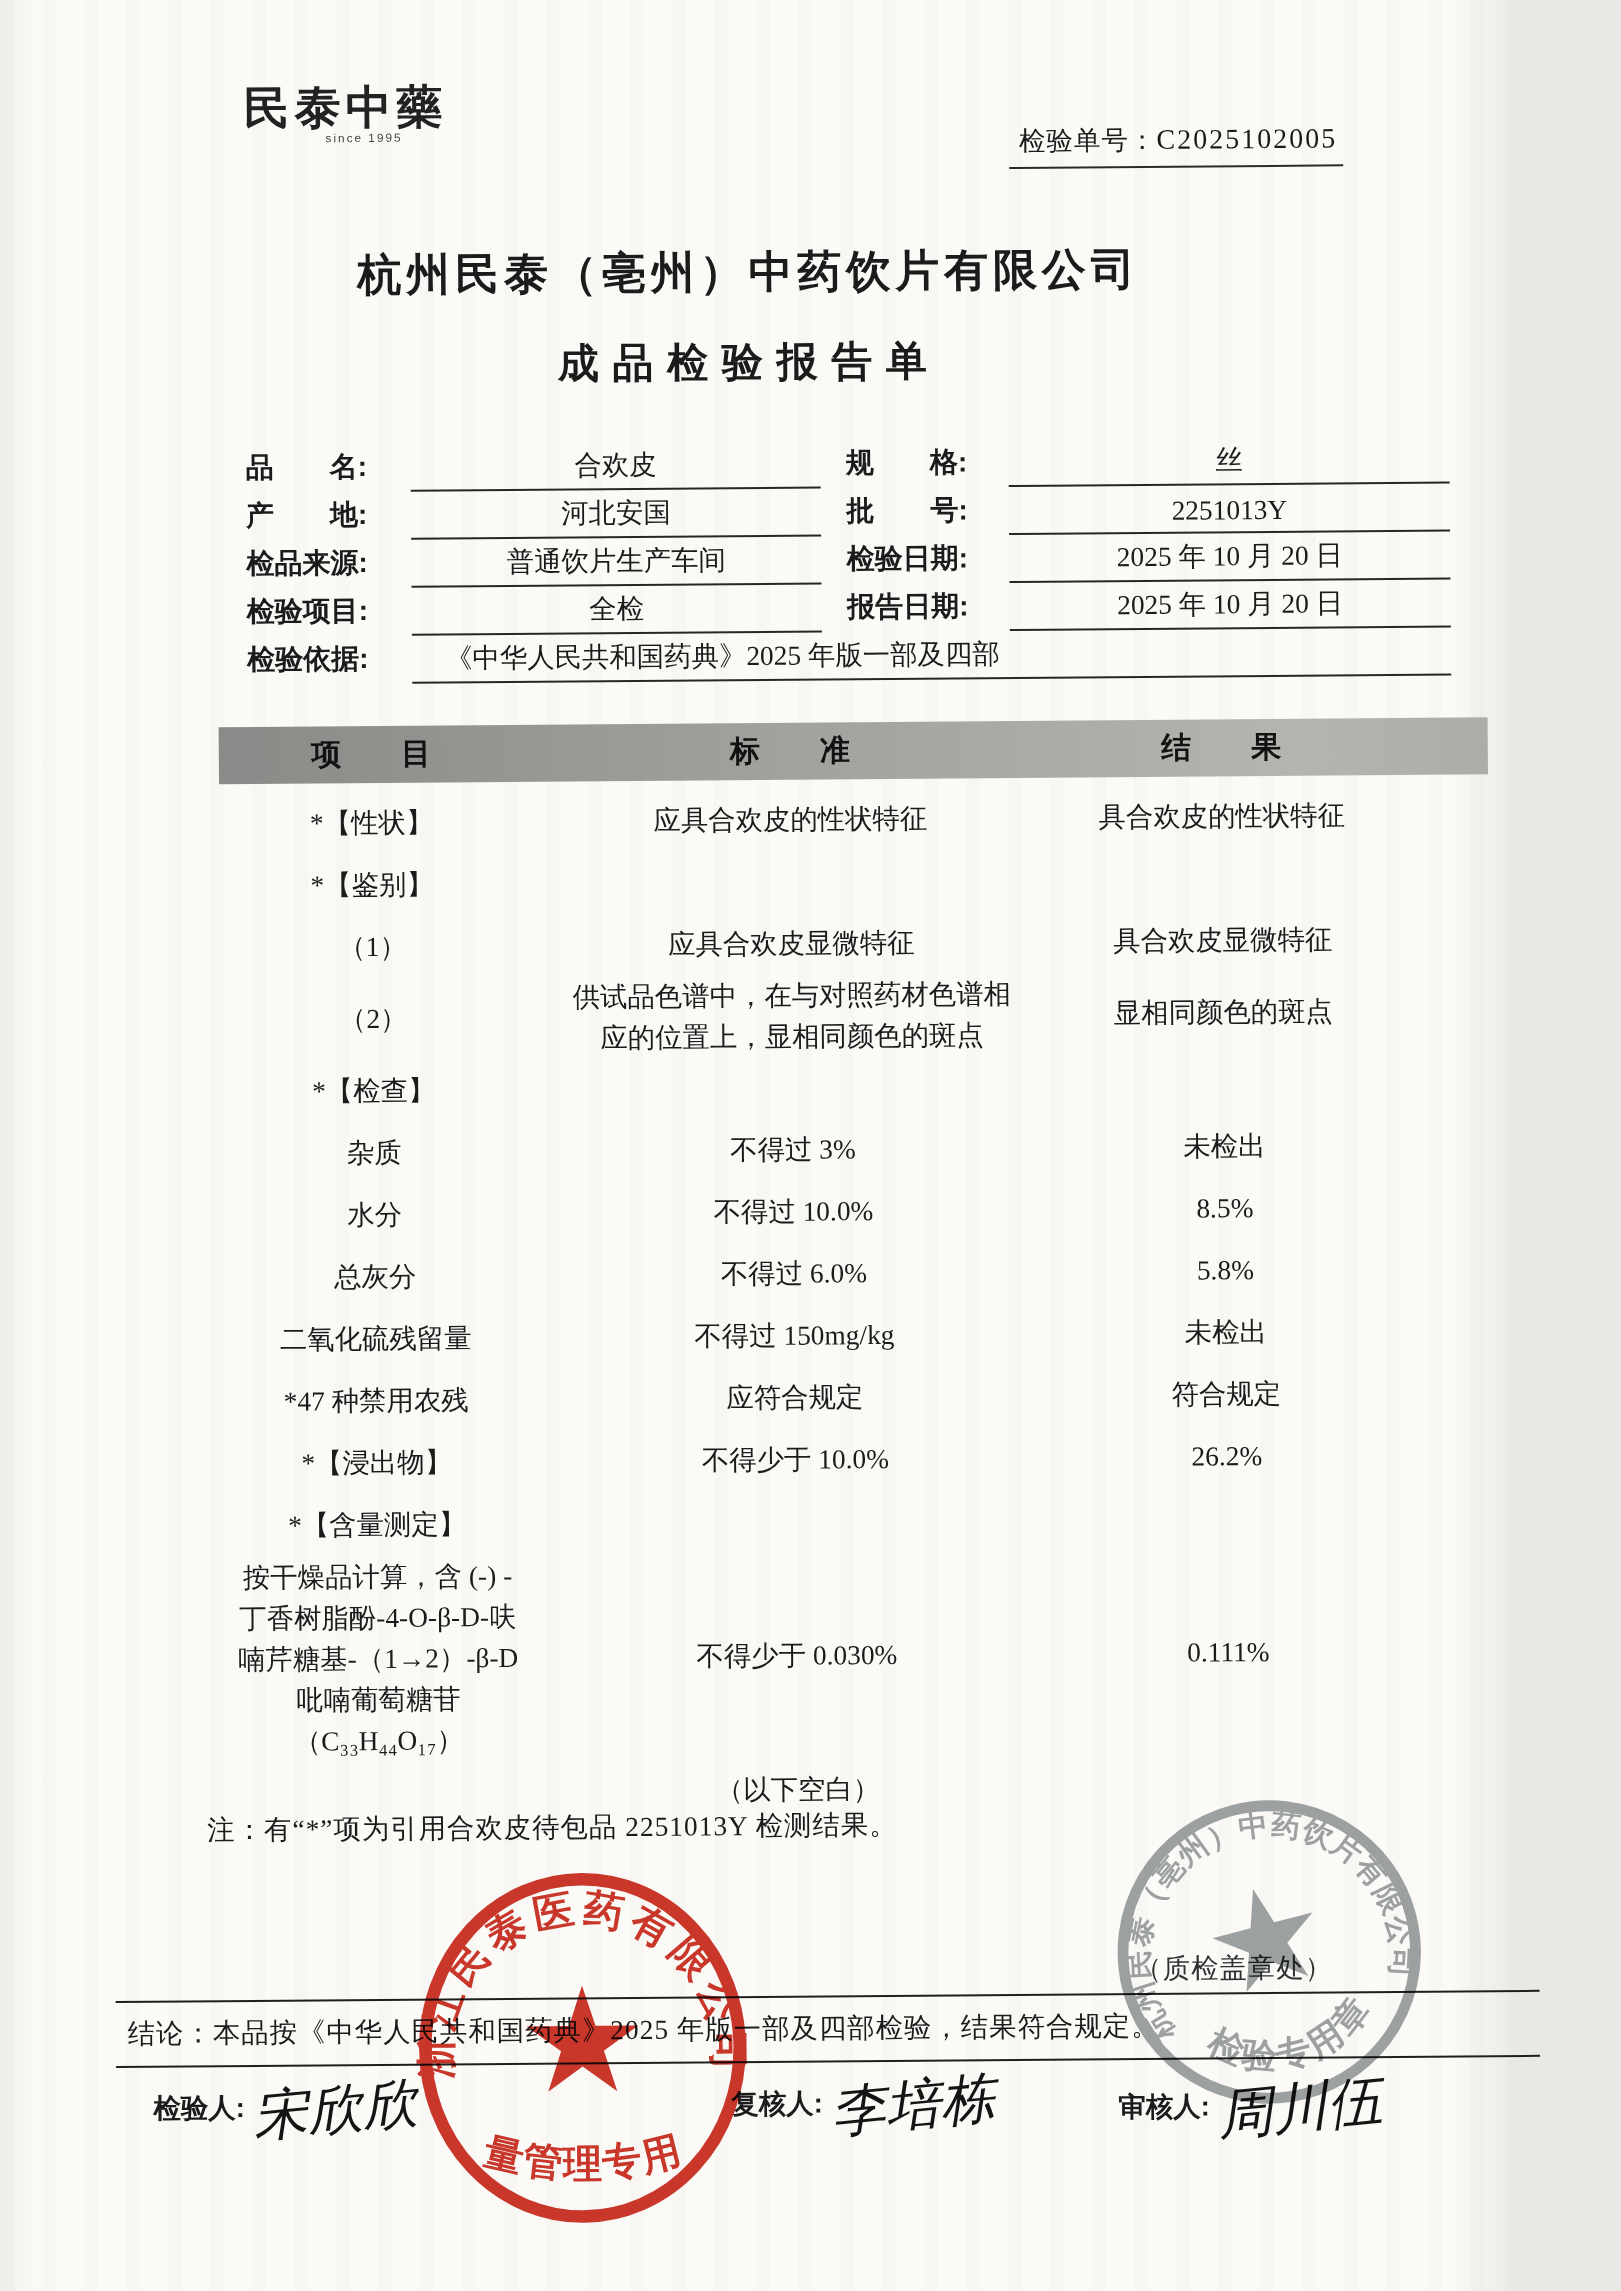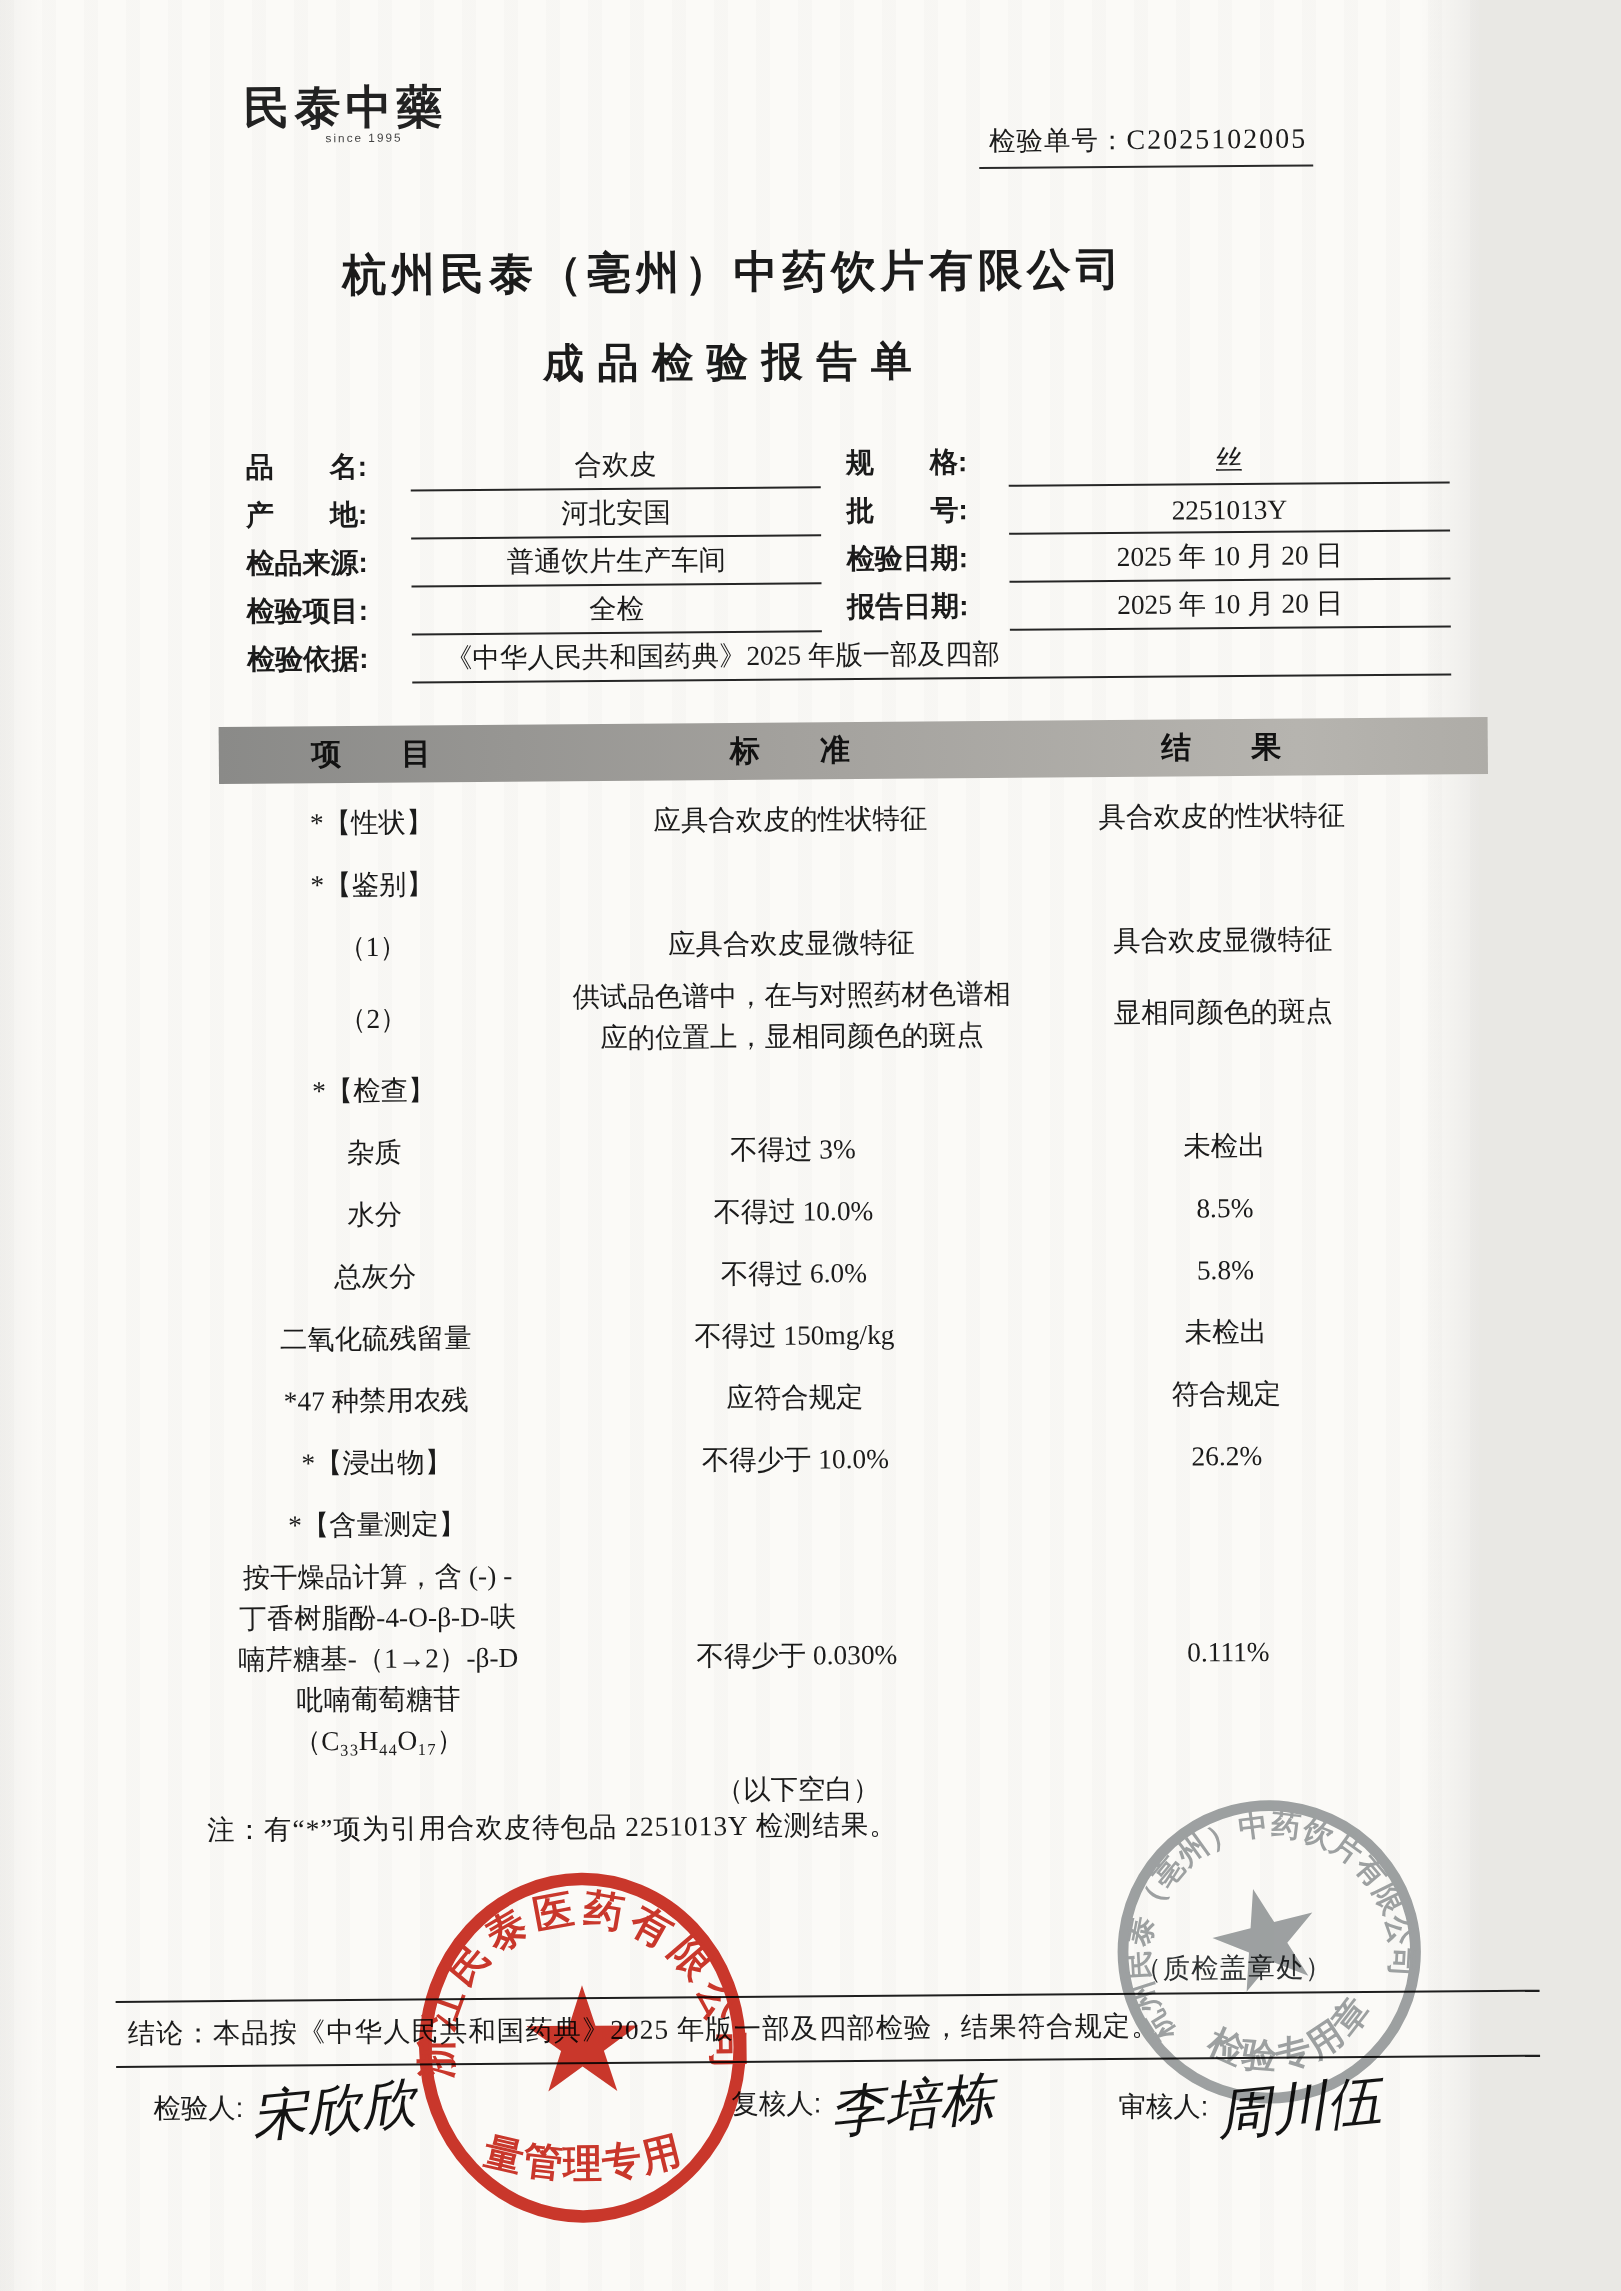--- a/index.html
+++ b/index.html
@@ -8,20 +8,21 @@
     background:#e9e8e4;
     font-family:"Liberation Serif","DejaVu Serif",serif;
     color:#1b1b1b;
   }
   .page{
     position:relative;width:1479px;height:2292px;
     background:
       linear-gradient(90deg, rgba(0,0,0,.035), rgba(0,0,0,0) 3%, rgba(0,0,0,0) 96%, rgba(0,0,0,.06)),
       repeating-linear-gradient(90deg, rgba(70,70,70,.018) 0 13.7px, rgba(0,0,0,0) 13.7px 42px),
       #fbfaf7;
+    padding-left: 30px;
   }
   .tilt{position:absolute;inset:0;transform:rotate(-0.45deg);transform-origin:50% 45%;}
 
   
   .logo{position:absolute;left:251px;top:74px;width:max-content;
     font-family:"Liberation Sans","DejaVu Sans",sans-serif;
     font-weight:900;font-size:46px;letter-spacing:4.9px;color:#222;text-align:right;}
   .logo .sub{display:block;font-size:11.8px;font-weight:400;letter-spacing:2px;margin-top:-7.8px;padding-right:45px;color:#444;}
   .report-no{position:absolute;top:125px;right:159px;
     border-bottom:2px solid #2a2a2a;padding:0 5.9px 7.8px 9.8px;font-size:26.5px;letter-spacing:1px;}
@@ -57,21 +58,21 @@
 
   .note{position:absolute;top:1808px;left:201px;font-size:27.4px;letter-spacing:1px;}
 
   .conclusion{position:absolute;top:1996px;left:108px;width:1406px;
     border-top:2.9px solid #1e1e1e;border-bottom:2.9px solid #1e1e1e;
     padding:12.7px 5.9px 14.7px 11.8px;font-size:27.4px;letter-spacing:1px;}
 
   
   .signs{position:absolute;top:2070px;left:0;width:100%;height:167px;}
   .sig{position:absolute;display:flex;align-items:flex-start;}
-  .sig .lbl{font-size:27.4px;padding-top:15.7px;font-weight:normal;
+  .sig .lbl{font-size:27.4px;padding-top:15.7px;font-weight:bold;
     font-family:"Liberation Sans","DejaVu Sans",sans-serif;}
   .sig .name{font-size:55px;margin-left:7.8px;transform:rotate(-5deg);
     font-family:"DejaVu Sans","Liberation Sans",sans-serif;font-style:italic;font-weight:500;color:#141414;}
   .sig.s1{left:145px;}
   .sig.s2{left:723px;}
   .sig.s3{left:1110px;top:5.9px;}
 
   .qc-spot{position:absolute;left:1127px;top:1954px;font-size:27.4px;color:#2e3132;z-index:1;letter-spacing:1px;}
 
   

